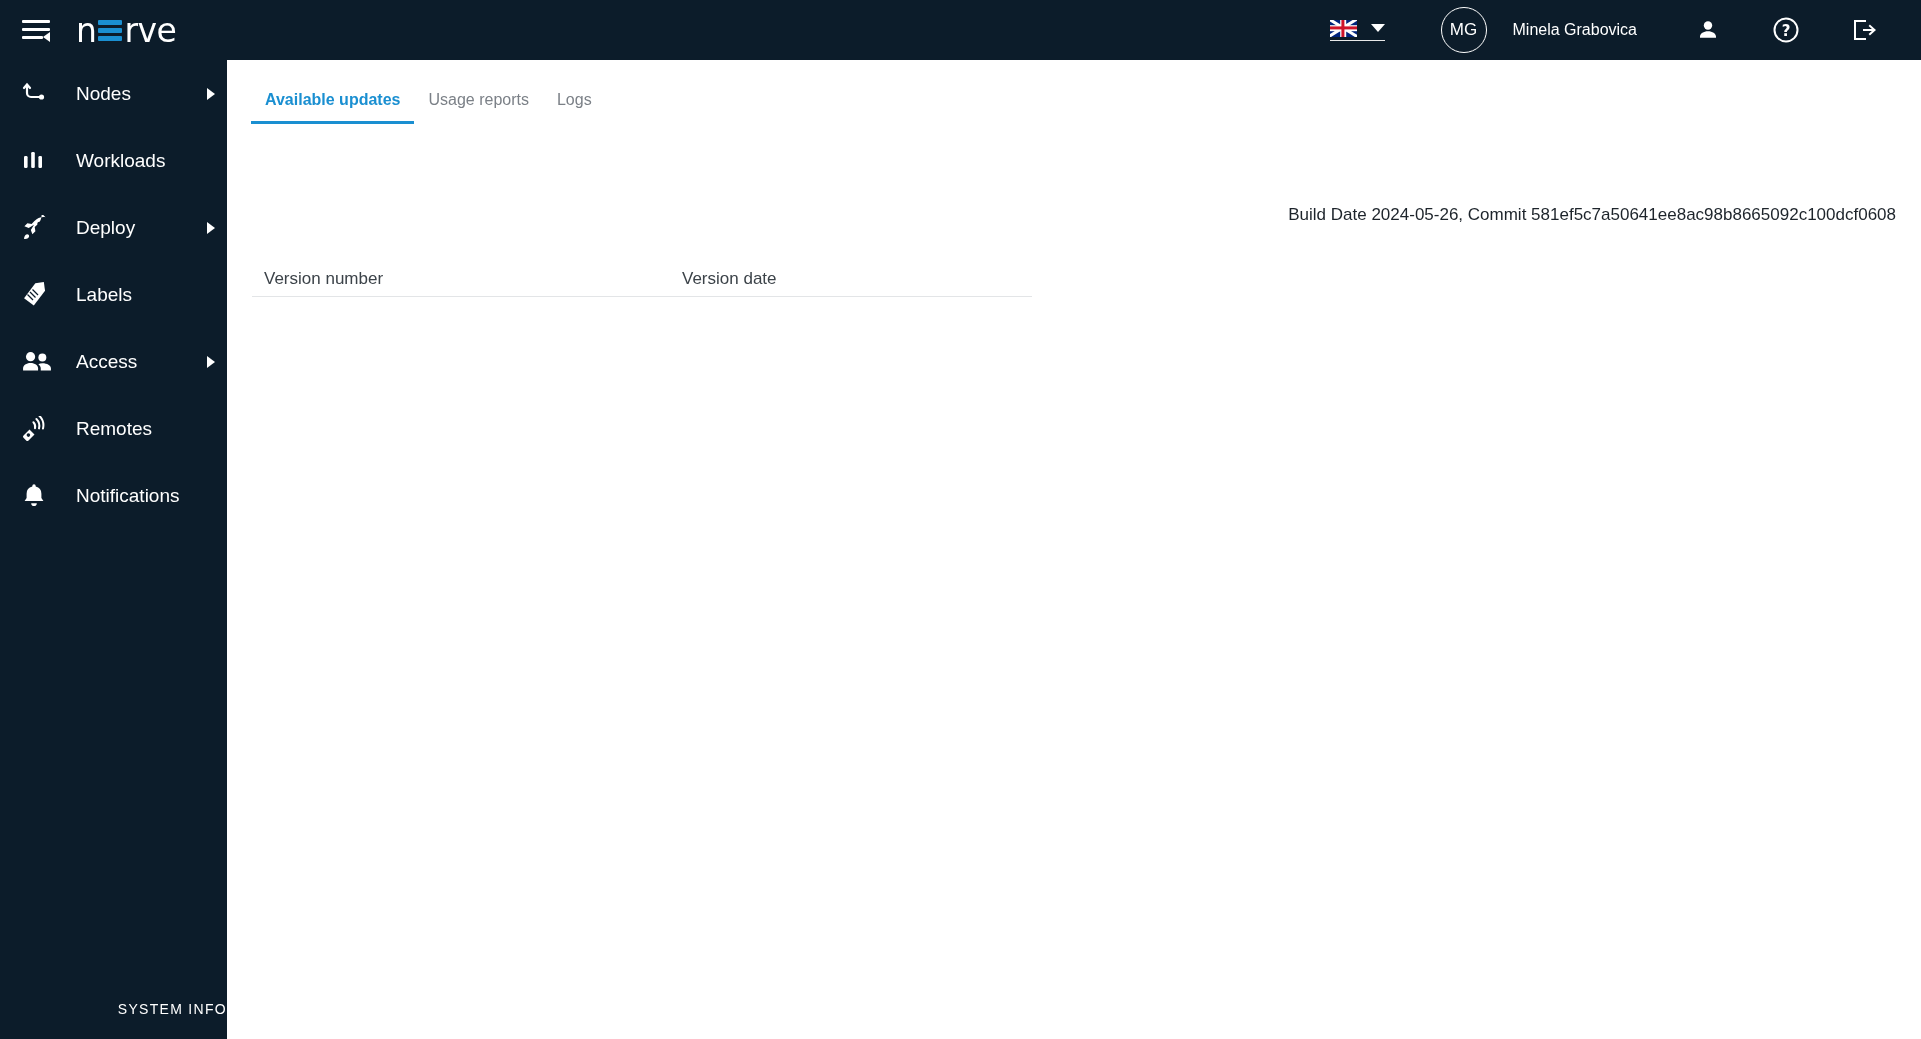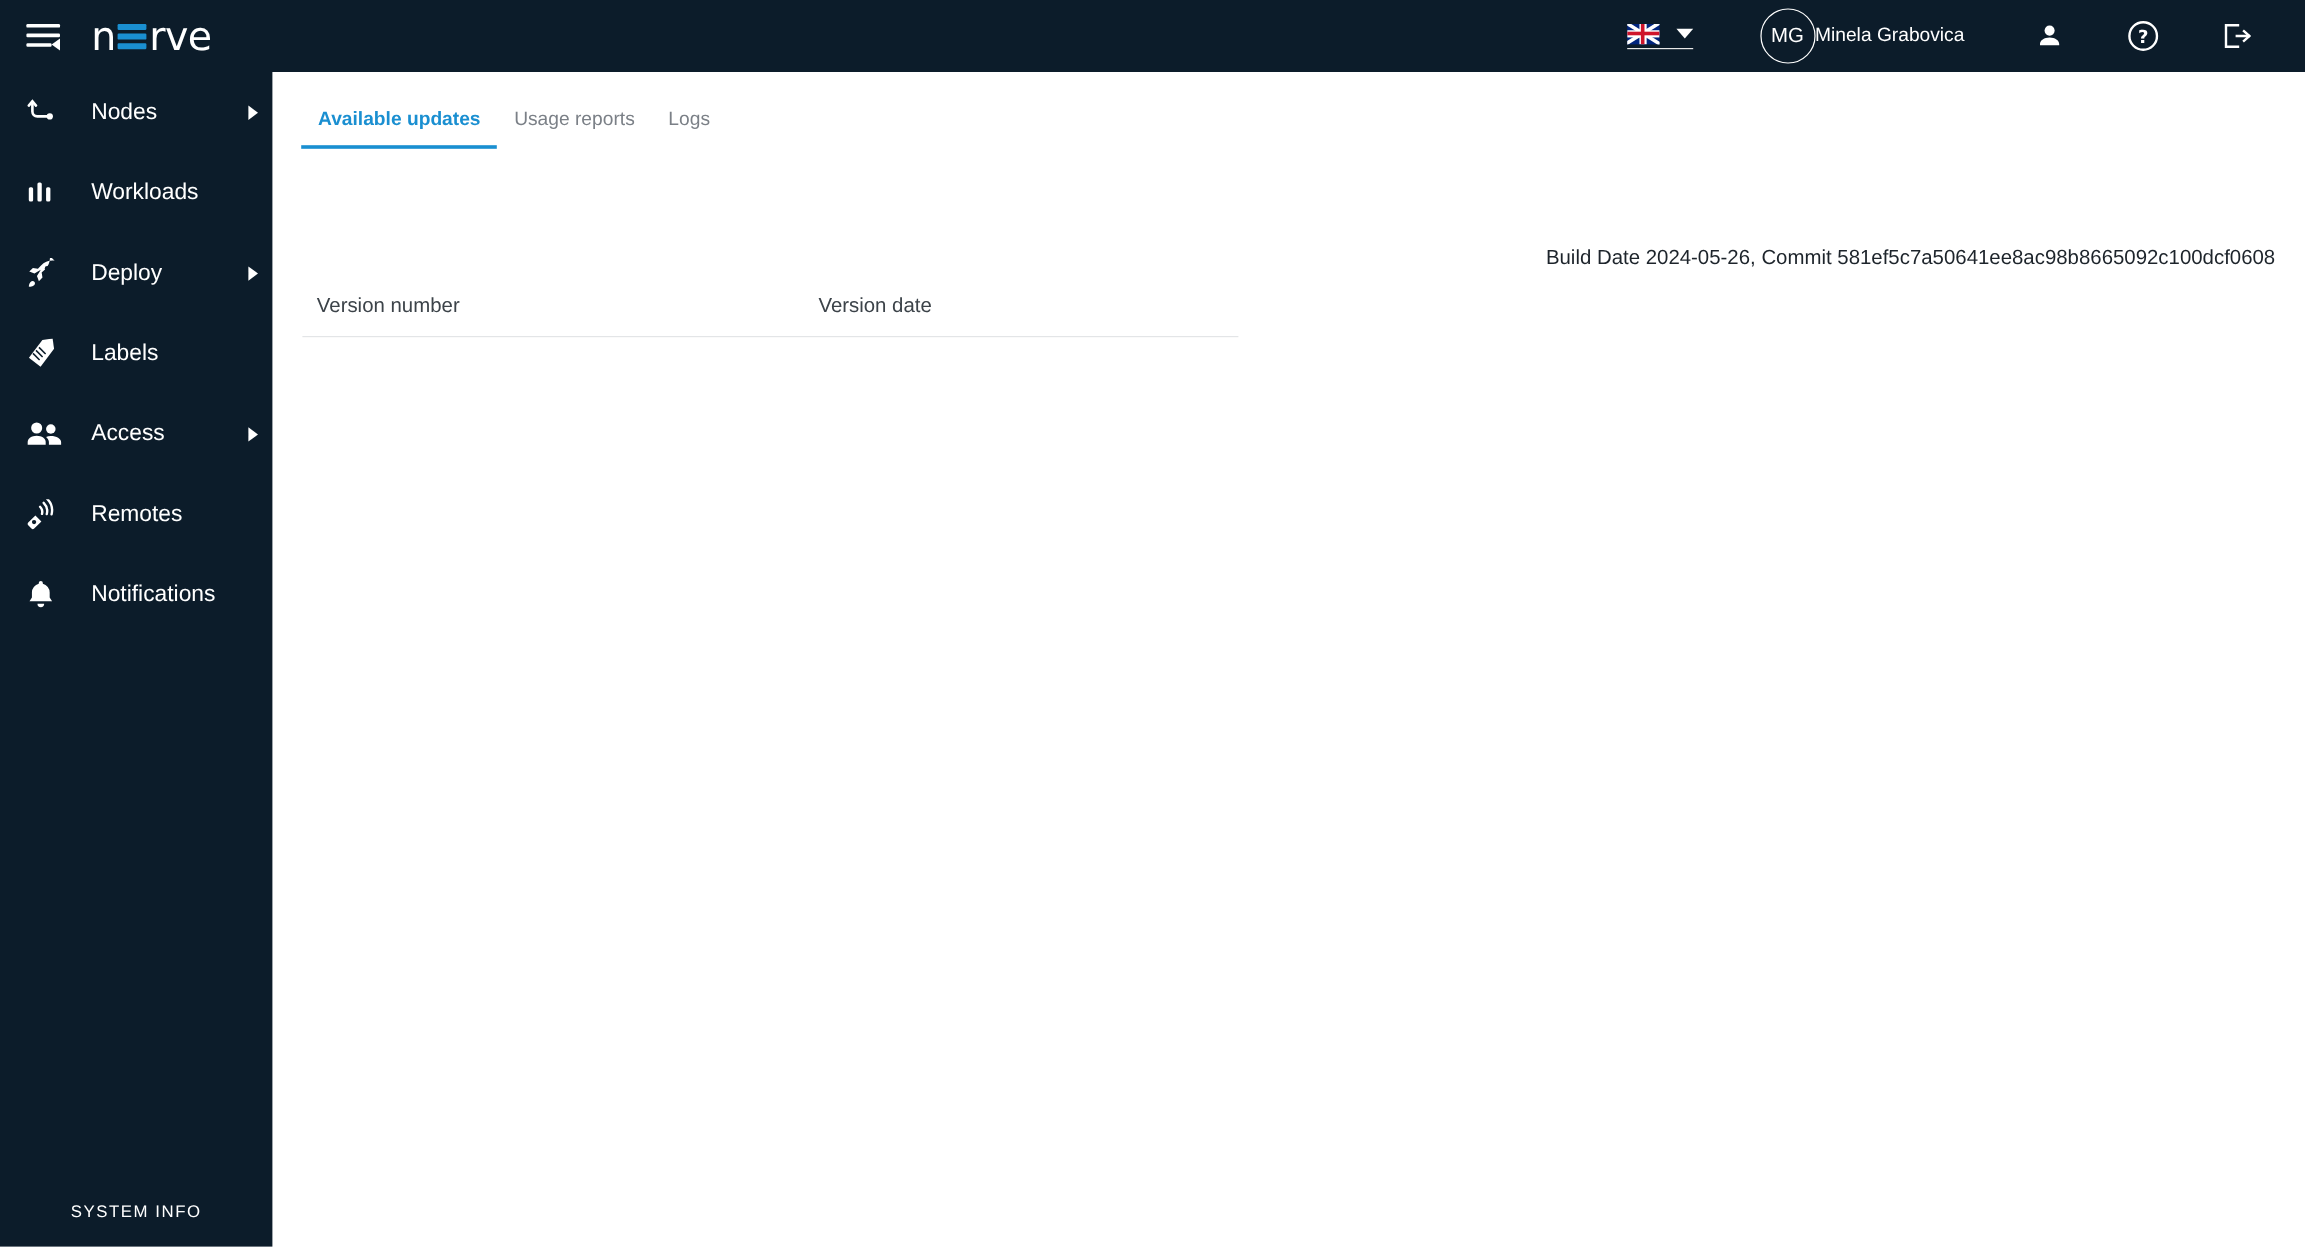--- a/index.html
+++ b/index.html
@@ -148,20 +148,21 @@
     color: #ffffff;
     font-size: 17px;
     font-weight: 400;
     flex: none;
     cursor: pointer;
   }
 
   #username {
     color: #ffffff;
     font-size: 16px;
+    margin-left: 26px;
     white-space: nowrap;
   }
 
   .hdr-icon {
     width: 30px; height: 30px;
     display: flex;
     align-items: center;
     justify-content: center;
     cursor: pointer;
   }
@@ -209,21 +210,21 @@
     border-top: 6px solid transparent;
     border-bottom: 6px solid transparent;
     border-left: 8px solid #ffffff;
   }
 
   #system-info {
     position: absolute;
     bottom: 22px;
     left: 0;
     width: 227px;
-    text-align: center;
+    text-align: right;
     color: #ffffff;
     font-size: 14px;
     letter-spacing: 1.3px;
     font-weight: 400;
     cursor: pointer;
   }
 
   
   #main {
     position: absolute;
@@ -265,22 +266,23 @@
 
   #updates-table {
     position: absolute;
     top: 185px;
     left: 25px;
     width: 780px;
   }
   #updates-table .thead {
     display: flex;
     height: 36px;
-    align-items: flex-start;
+    align-items: center;
     border-bottom: 1px solid #e3e5e7;
+    margin-top: 16px;
   }
   #updates-table .th {
     font-size: 17px;
     color: #3c4349;
     font-weight: 400;
   }
   #updates-table .th-version { width: 430px; padding-left: 12px; }
   #updates-table .th-release { flex: 1; }
   #updates-table .empty-row {
     height: 52px;

